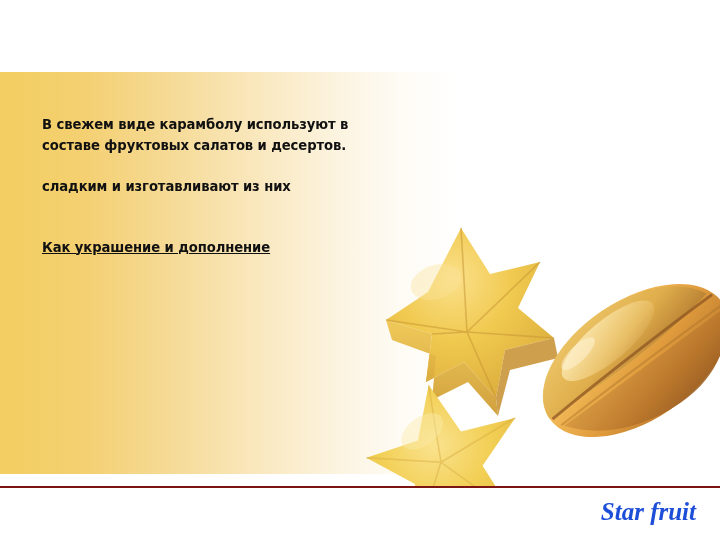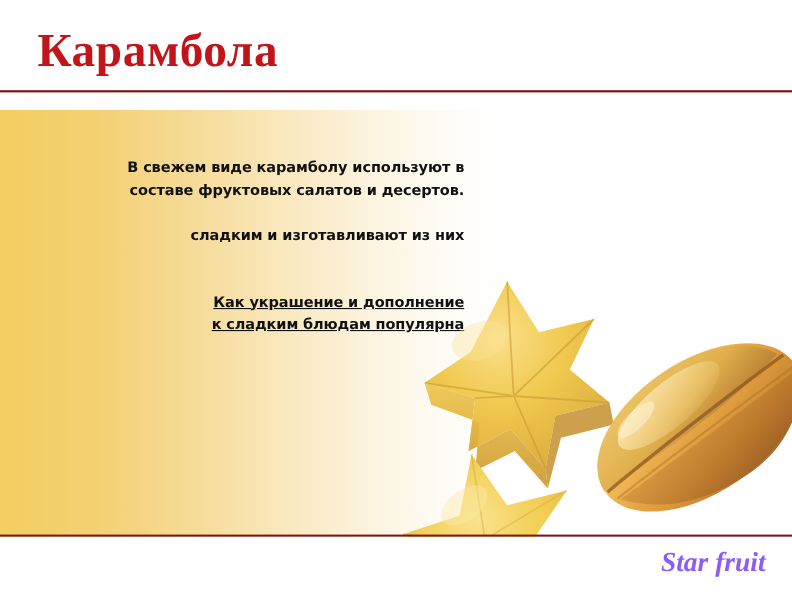--- a/index.html
+++ b/index.html
@@ -48,33 +48,32 @@
     top: 82px;
     width: 720px;
     height: 2px;
     background: #7C1512;
   }
 
   
   #body-band {
     position: absolute;
     left: 0;
-    top: 100px;
+    top: 72px;
     width: 604px;
     height: 402px;
     background: linear-gradient(to right,
         #F3CE61 0%,
         #F4D072 14%,
         #F6DC9B 30%,
         #FAEAC4 45%,
         #FCF4E0 56%,
         #FEFBF4 66%,
         #FFFFFF 76%,
         #FFFFFF 100%);
-    text-align: right;
   }
 
   
   #text-block {
     position: absolute;
     left: 42px;
     top: 43px;
     width: 380px;
   }
   .para {
@@ -120,40 +119,36 @@
   }
   #footer-caption {
     position: absolute;
     right: 24px;
     top: 9px;
     font-family: "Liberation Serif", "DejaVu Serif", serif;
     font-weight: bold;
     font-style: italic;
     font-size: 25px;
     line-height: 30px;
-    color: #8b5cf6;
+    color: #1d4ed8;
     white-space: nowrap;
   }
 </style>
 </head>
 <body>
 
 <div id="slide">
 
-  <div id="header">
-    <div id="page-title">Карамбола</div>
-    <div id="header-rule"></div>
-  </div>
 
   <div id="body-band">
 
     <div id="text-block">
       <p class="para" id="para-1"><span>В свежем виде карамболу используют в</span><br><span>составе фруктовых салатов и десертов.</span><br><br><span>сладким и изготавливают из них</span><br><br></p>
 
-      <p class="para" id="para-2"><span>Как украшение и дополнение</span><br><span>к сладким блюдам популярна</span><br></p>
+      <p class="para" id="para-2"><span>Как украшение и дополнение</span><br><br></p>
     </div>
 
     <div id="fruit-art">
       <svg width="380" height="360" viewBox="0 0 380 360" xmlns="http://www.w3.org/2000/svg">
         <defs>
           <radialGradient id="gWedge" cx="40%" cy="30%" r="80%">
             <stop offset="0%" stop-color="#FBE08A"></stop>
             <stop offset="45%" stop-color="#F0C94F"></stop>
             <stop offset="100%" stop-color="#D9A93A"></stop>
           </radialGradient>

